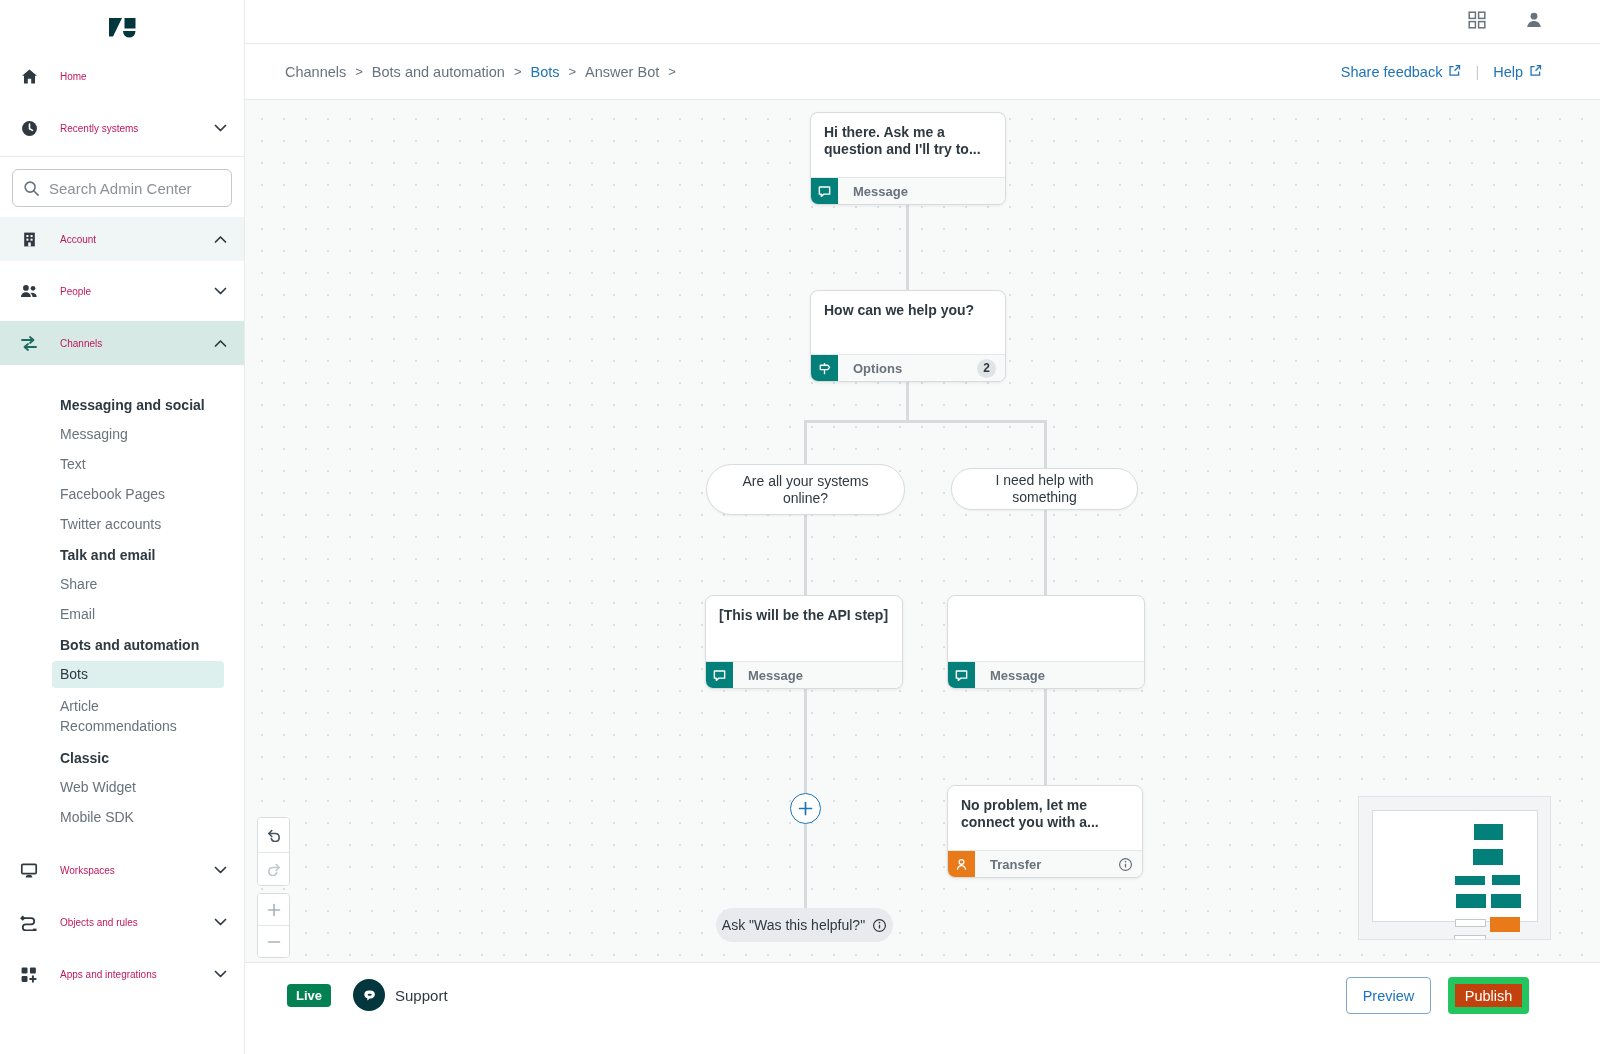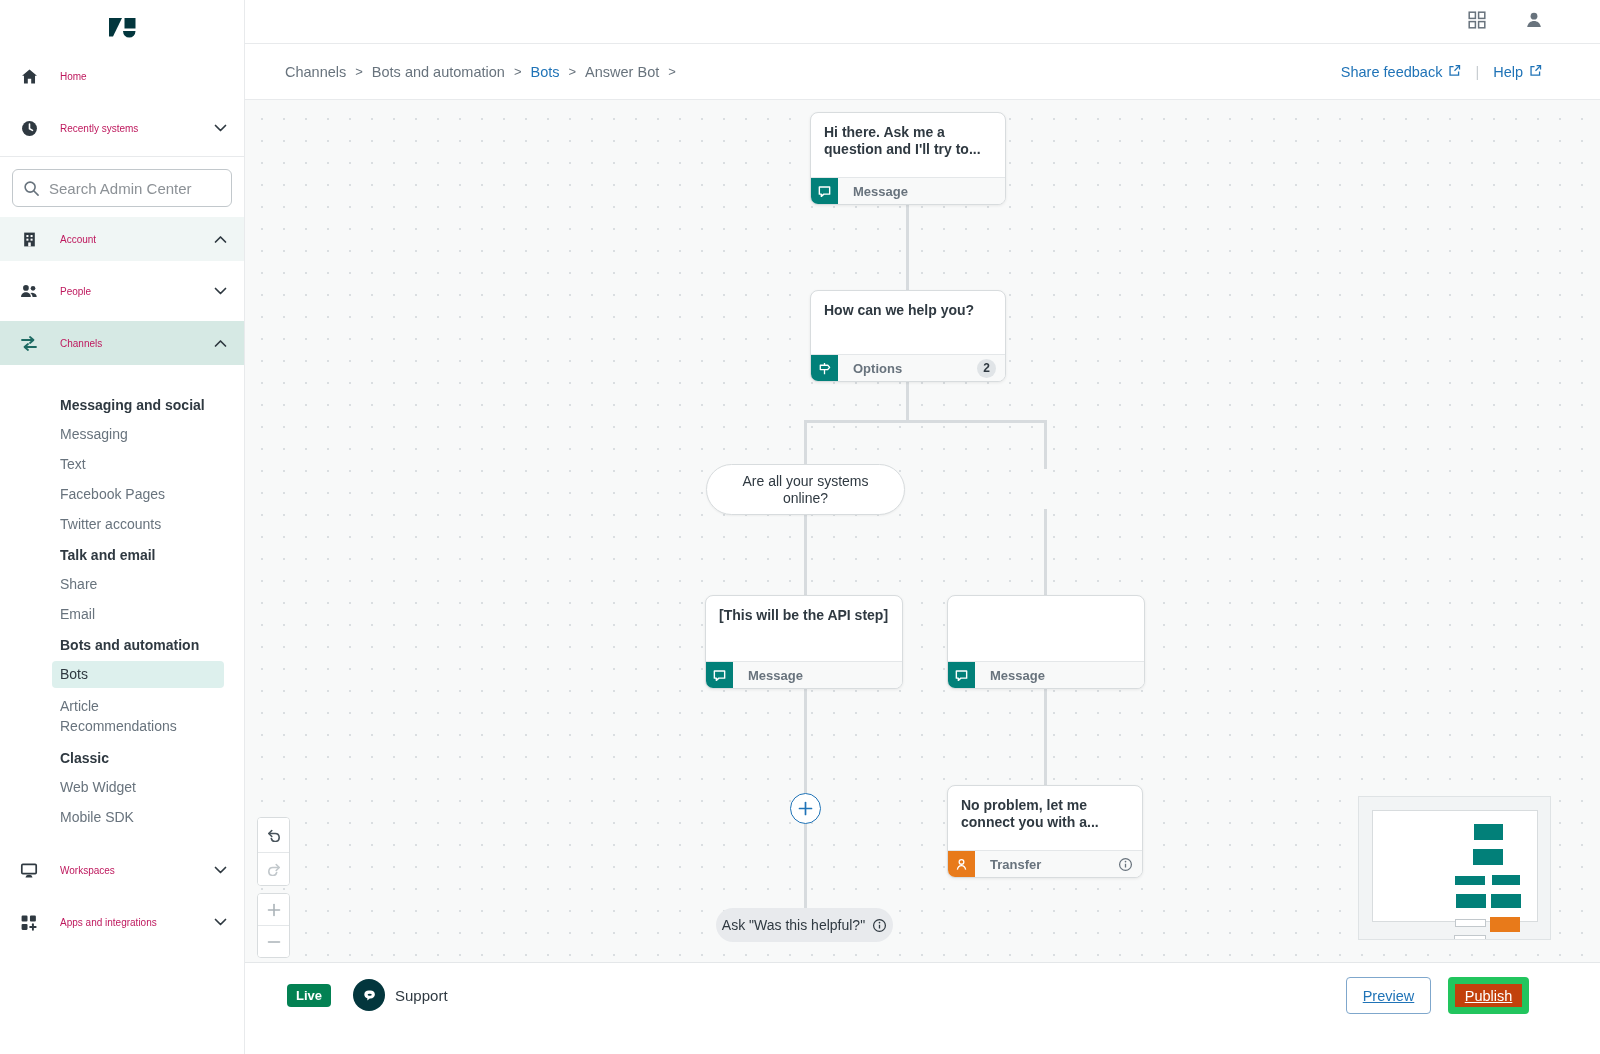--- a/index.html
+++ b/index.html
@@ -69,21 +69,21 @@
   .mm-orange { background:#e87a1a; }
   .mm-outline { background:#fff; border:1px solid #c2c8cc; }
 
   
   .bottombar { height:92px; border-top:1px solid #e4e7e9; background:#fff; position:relative; }
   .bb-left { position:absolute; left:42px; top:14px; height:36px; display:flex; align-items:center; }
   .live-badge { background:#038153; color:#fff; font-size:13px; font-weight:700; border-radius:4px; padding:4px 9px; }
   .bot-avatar { width:32px; height:32px; border-radius:50%; background:#03363d; margin-left:22px; display:flex; align-items:center; justify-content:center; }
   .bot-name { margin-left:10px; font-size:15px; font-weight:500; color:#2f3941; }
   .bb-right { position:absolute; right:71px; top:14px; display:flex; gap:17px; }
-  .btn { height:37px; border-radius:4px; font-size:14.5px; font-weight:500; font-family:"Liberation Sans", sans-serif; cursor:pointer;text-decoration:underline; }
+  .btn { height:37px; border-radius:4px; font-size:14.5px; font-weight:500; font-family:"Liberation Sans", sans-serif; cursor:pointer; }
   .btn-outline { width:85px; background:#fff; border:1px solid #7fa7cc; color:#1f73b7; }
   .btn-primary { width:81px; background:#c2410c; border:7px solid #22c55e; color:#fff; }
 </style>
 </head>
 <body>
 
 <div class="app">
 
   <aside class="sidebar">
     <div class="logo-wrap">
@@ -220,20 +220,35 @@
 
     <div class="botnav">
       <div class="nav-row">
         <span class="nicon">
           <svg width="18" height="17" viewBox="0 0 17 16">
               <rect x="1.7" y="2.2" width="13.6" height="8.8" rx="1" fill="none" stroke="#2f3941" stroke-width="1.6"></rect>
               <path fill="#2f3941" d="M5.2 14.7 c0.5-1.9 1.4-2.6 3.3-2.6 s2.8 0.7 3.3 2.6 z"></path>
             </svg>
         </span>
         <span class="nlabel">Workspaces</span>
+        <span class="chev">
+          <svg width="13" height="9" viewBox="0 0 13 9">
+              <polyline points="1.5,1.5 6.5,6.5 11.5,1.5" fill="none" stroke="#2f3941" stroke-width="1.7" stroke-linecap="round" stroke-linejoin="round"></polyline>
+            </svg>
+        </span>
+      </div>
+      <div class="nav-row">
+        <span class="nicon">
+          <svg width="18" height="17" viewBox="0 0 17 16">
+              <path d="M3.5 3.9 h7 a2.9 2.9 0 0 1 0 5.8 h-5 a2.9 2.9 0 0 0 0 5.8 h8" fill="none" stroke="#2f3941" stroke-width="1.7"></path>
+              <rect x="0.8" y="2.1" width="3.6" height="3.6" fill="#2f3941" transform="rotate(45 2.6 3.9)"></rect>
+              <rect x="12.2" y="13.8" width="3.4" height="3.4" fill="#2f3941"></rect>
+            </svg>
+        </span>
+        <span class="nlabel">Objects and rules</span>
         <span class="chev">
           <svg width="13" height="9" viewBox="0 0 13 9">
               <polyline points="1.5,1.5 6.5,6.5 11.5,1.5" fill="none" stroke="#2f3941" stroke-width="1.7" stroke-linecap="round" stroke-linejoin="round"></polyline>
             </svg>
         </span>
       </div>
       <div class="nav-row">
         <span class="nicon">
           <svg width="18" height="17" viewBox="0 0 17 16">
               <g fill="#2f3941">
@@ -351,20 +366,21 @@
                   <line x1="8" y1="9.1" x2="8" y2="14"></line>
                 </g>
               </svg>
           </span>
           <span class="type-label">Options</span>
           <span class="count-badge">2</span>
         </div>
       </div>
 
       <div class="pill" style="left:461px; top:364px; width:199px; height:51px;">Are all your systems online?</div>
+      <div class="pill" style="left:706px; top:368px; width:187px; height:42px;">I need help with something</div>
 
       <div class="node" style="left:460px; top:495px; width:198px; height:94px;">
         <div class="node-body">[This will be the API step]</div>
         <div class="node-footer">
           <span class="type-chip chip-teal">
             <svg width="15" height="15" viewBox="0 0 16 16">
                 <path d="M2.5 3.2 h11 v7.6 h-6.2 L4.6 13.2 V10.8 H2.5 Z" fill="none" stroke="#fff" stroke-width="1.5" stroke-linejoin="round"></path>
               </svg>
           </span>
           <span class="type-label">Message</span>

